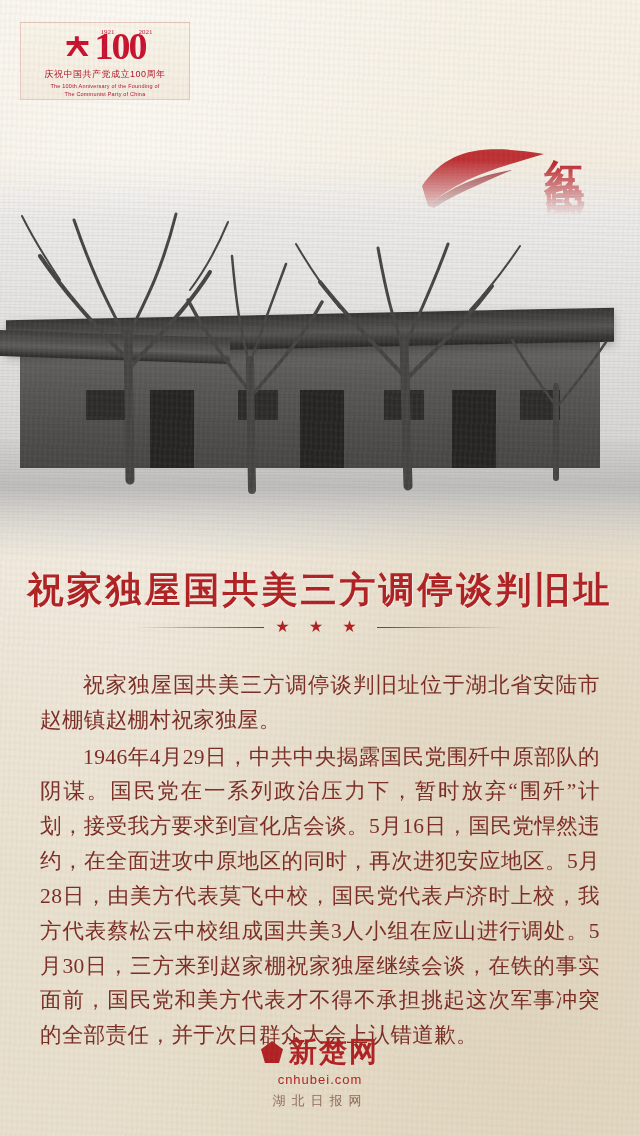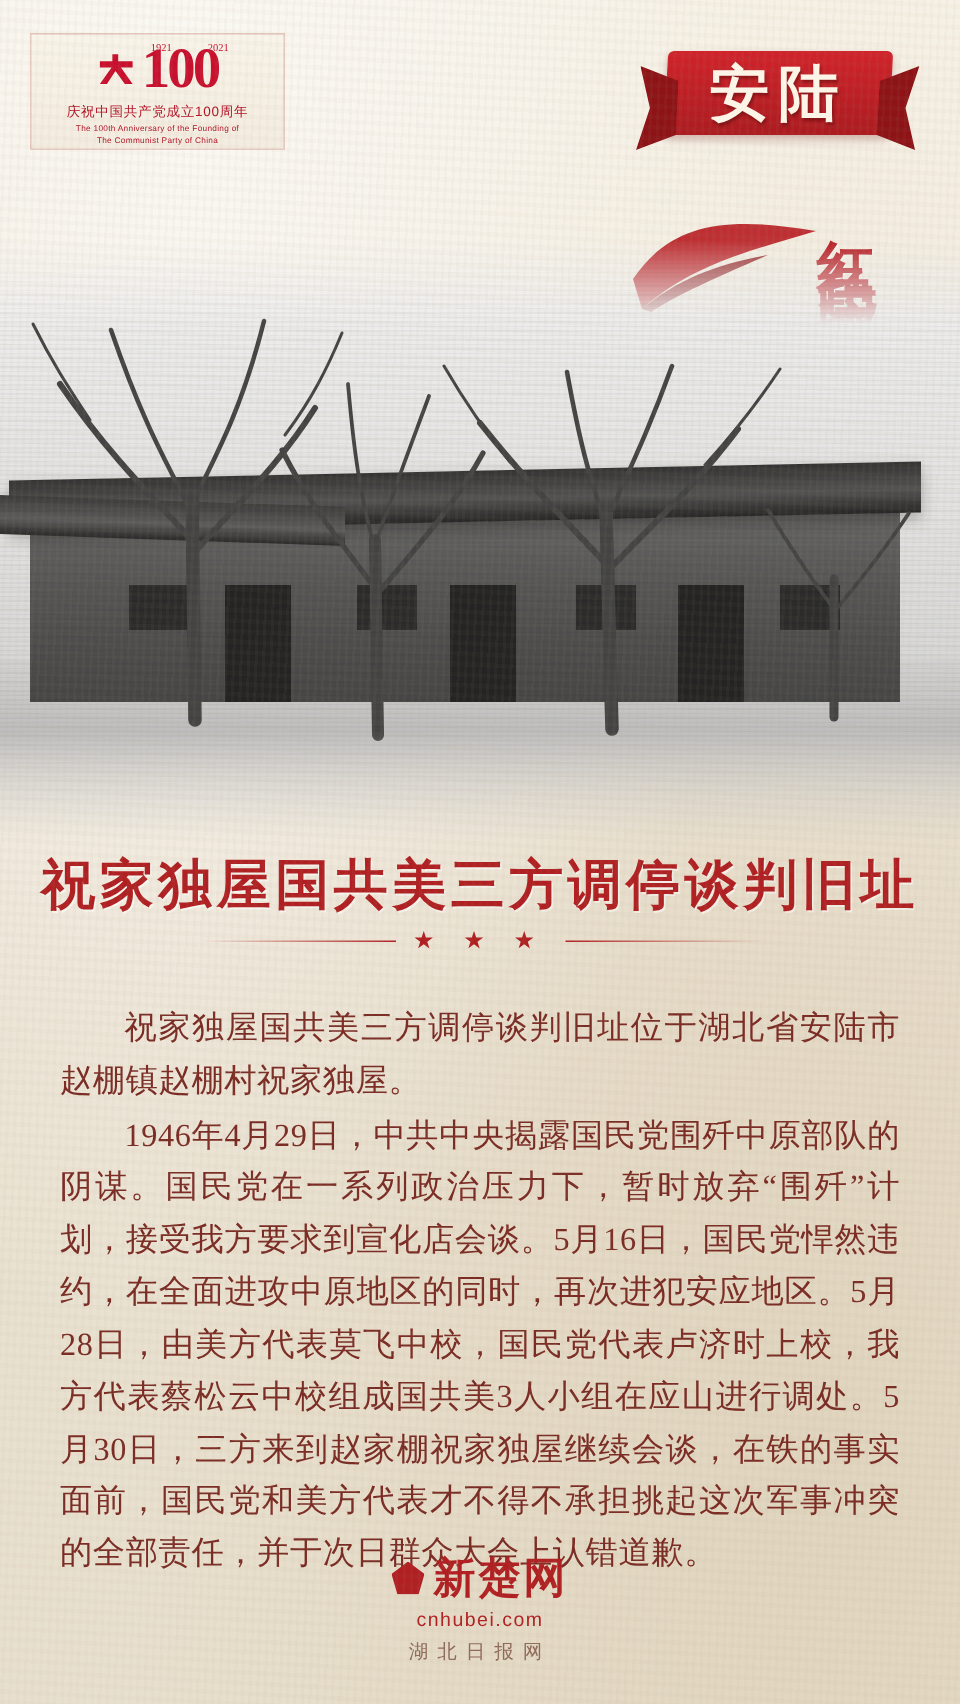--- a/index.html
+++ b/index.html
@@ -283,24 +283,20 @@
       <span>The 100th Anniversary of the Founding of</span><br>
       <span>The Communist Party of China</span>
     </div>
   </div>
 
   <div class="tr-block">
     <svg class="swoosh" viewBox="0 0 130 120">
       <path d="M4 96 C 30 58, 66 54, 126 64 C 80 78, 44 86, 10 116 Z" fill="#b81e24" opacity="0.92"></path>
       <path d="M10 116 C 34 96, 60 86, 94 80 C 62 94, 34 106, 16 118 Z" fill="#8d1317" opacity="0.85"></path>
     </svg>
-    <div class="anlu-seal">
-      <div class="ribbon"></div>
-      <div class="txt">安陆</div>
-    </div>
     <div class="vert-title">红色印迹</div>
   </div>
 
   <div class="photo">
     <div class="sky"></div>
     <div class="ground"></div>
 
     <div class="house"></div>
     <div class="roof"></div>
     <div class="roof2"></div>

